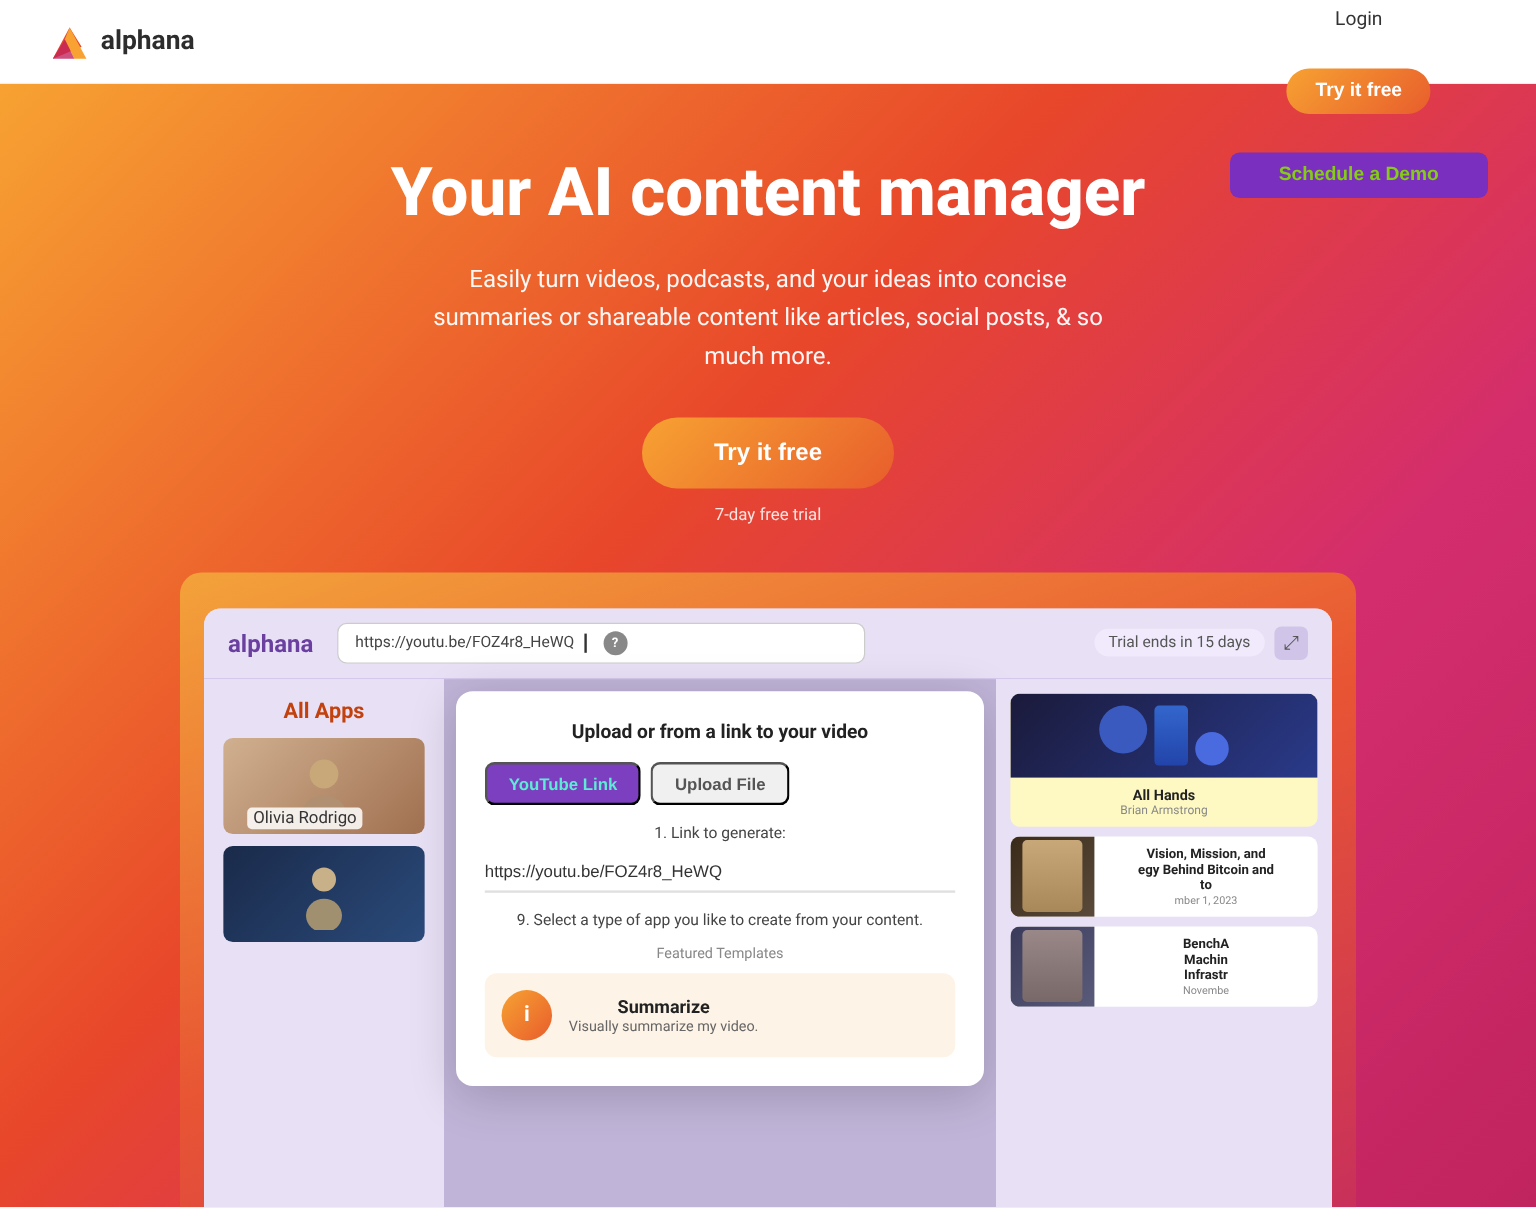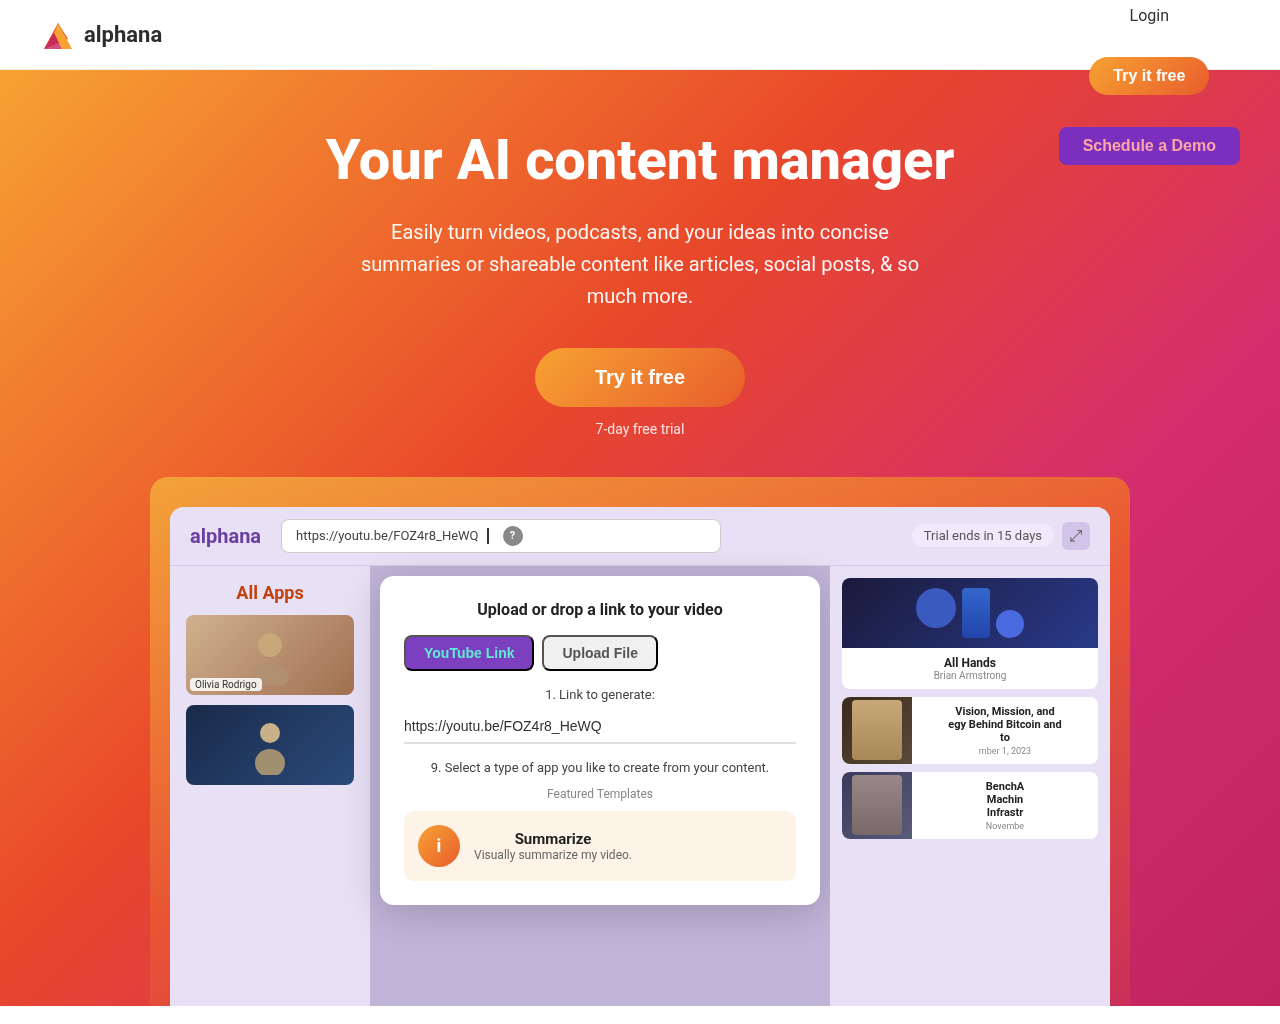--- a/index.html
+++ b/index.html
@@ -48,23 +48,23 @@
       color: #fff;
       border: none;
       padding: 10px 24px;
       border-radius: 30px;
       font-size: 16px;
       font-weight: 600;
       cursor: pointer;
     }
     .btn-schedule {
       background: #7b2fbe;
-      color: #fca5a5;
+      color: #84cc16;
       border: none;
-      padding: 10px 24px;
+      padding: 10px 41px;
       border-radius: 8px;
       font-size: 16px;
       font-weight: 600;
       cursor: pointer;
     }
 
     
     .hero {
       background: linear-gradient(135deg, #f7a232 0%, #e8472a 40%, #d42d6e 70%, #c0245e 100%);
       min-height: 500px;
@@ -237,25 +237,25 @@
       width: 100%;
       height: 100%;
       background: linear-gradient(135deg, #e8d5c0, #c8a890);
       display: flex;
       align-items: center;
       justify-content: center;
     }
     .thumb-label {
       position: absolute;
       bottom: 4px;
-      left: 4px;
+      left: 20px;
       background: rgba(255,255,255,0.85);
       border-radius: 4px;
       padding: 1px 5px;
-      font-size: 10px;
+      font-size: 14px;
       color: #333;
     }
 
     
     .app-modal {
       flex: 1;
       background: rgba(100, 80, 150, 0.3);
       display: flex;
       align-items: flex-start;
       justify-content: center;
@@ -354,21 +354,21 @@
     
     .app-right {
       width: 280px;
       background: #e8e0f5;
       padding: 12px;
       display: flex;
       flex-direction: column;
       gap: 8px;
     }
     .right-card {
-      background: #ffffff;
+      background: #fef9c3;
       border-radius: 8px;
       overflow: hidden;
       text-align: center;
     }
     .right-card-top {
       background: linear-gradient(135deg, #1a1a3a, #2a3a8a);
       height: 70px;
       display: flex;
       align-items: center;
       justify-content: center;
@@ -507,21 +507,21 @@
                     <circle cx="25" cy="18" r="10" fill="#c8b088"></circle>
                     <ellipse cx="25" cy="48" rx="15" ry="14" fill="#a09070"></ellipse>
                   </svg>
                 </div>
               </div>
             </div>
           </div>
 
           <div class="app-modal">
             <div class="modal-box">
-              <div class="modal-title">Upload or drop a link to your video</div>
+              <div class="modal-title">Upload or from a link to your video</div>
               <div class="modal-tabs">
                 <button class="modal-tab modal-tab-active">YouTube Link</button>
                 <button class="modal-tab modal-tab-inactive">Upload File</button>
               </div>
               <div class="modal-label">1. Link to generate:</div>
               <input class="modal-input" type="text" value="https://youtu.be/FOZ4r8_HeWQ" style="">
               <div class="modal-section-title">9. Select a type of app you like to create from your content.</div>
               <div class="modal-featured-title">Featured Templates</div>
               <div class="modal-template-card">
                 <div class="template-icon">

